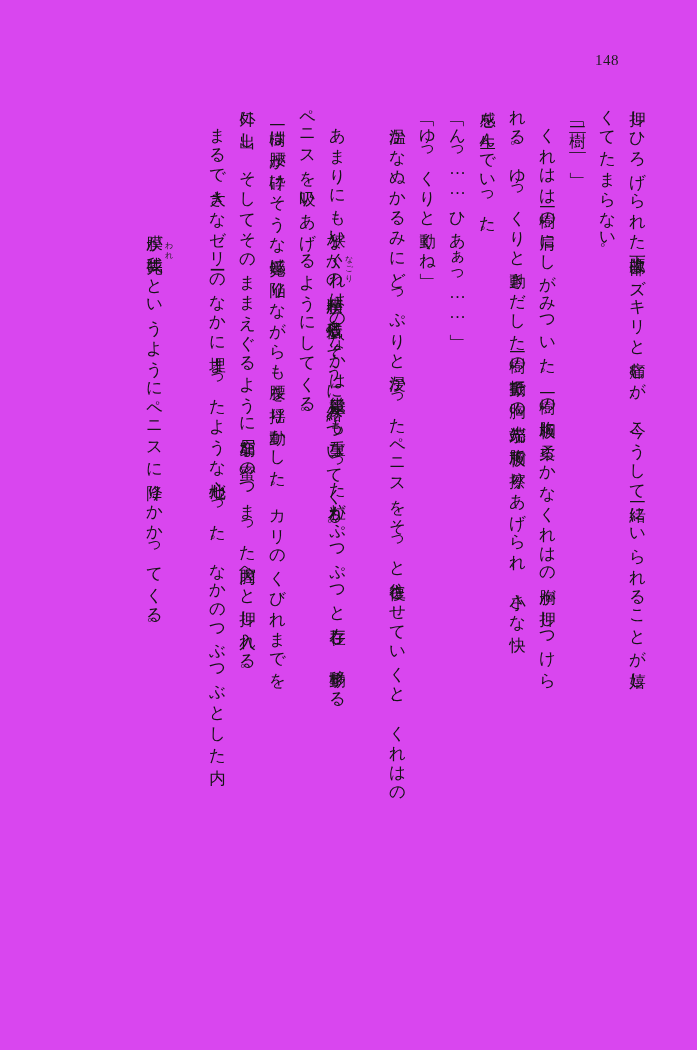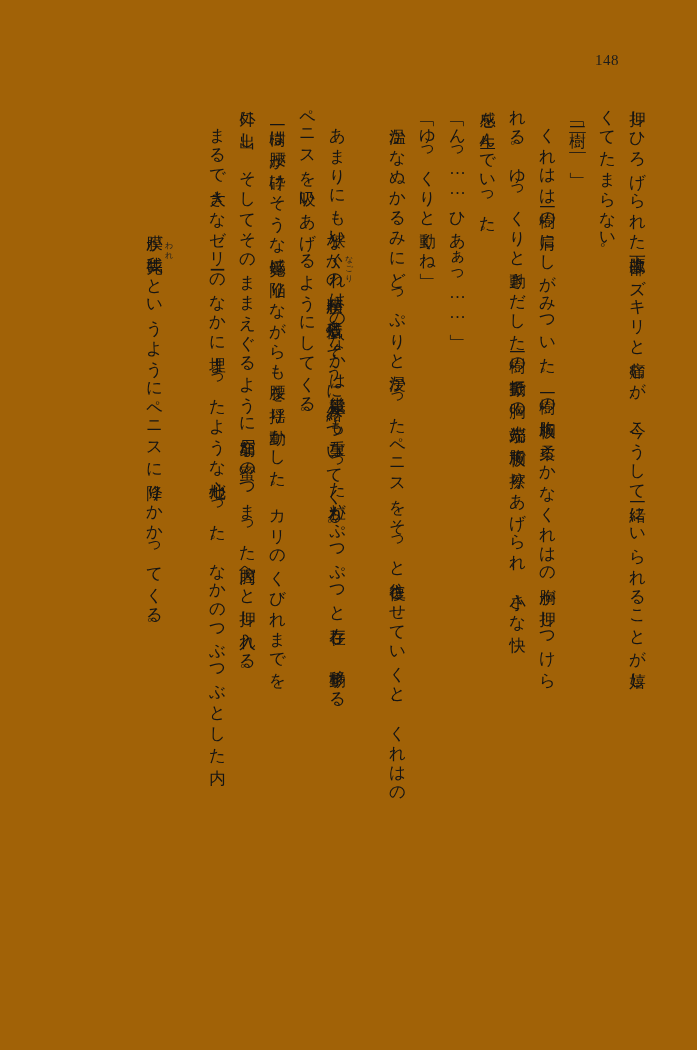--- a/index.html
+++ b/index.html
@@ -11,21 +11,21 @@
     width: 697px;
     height: 1050px;
     font-family: "Liberation Serif", "DejaVu Serif", serif;
     color: #1a1a1a;
     overflow: hidden;
   }
   .page {
     position: relative;
     width: 697px;
     height: 1050px;
-    background: #a16207;
+    background: #d946ef;
     box-sizing: border-box;
   }
   .page-number {
     position: absolute;
     top: 52px;
     right: 78px;
     font-size: 15px;
     letter-spacing: 0.5px;
     font-family: "Liberation Serif", "DejaVu Serif", serif;
     color: #1c1c1c;

